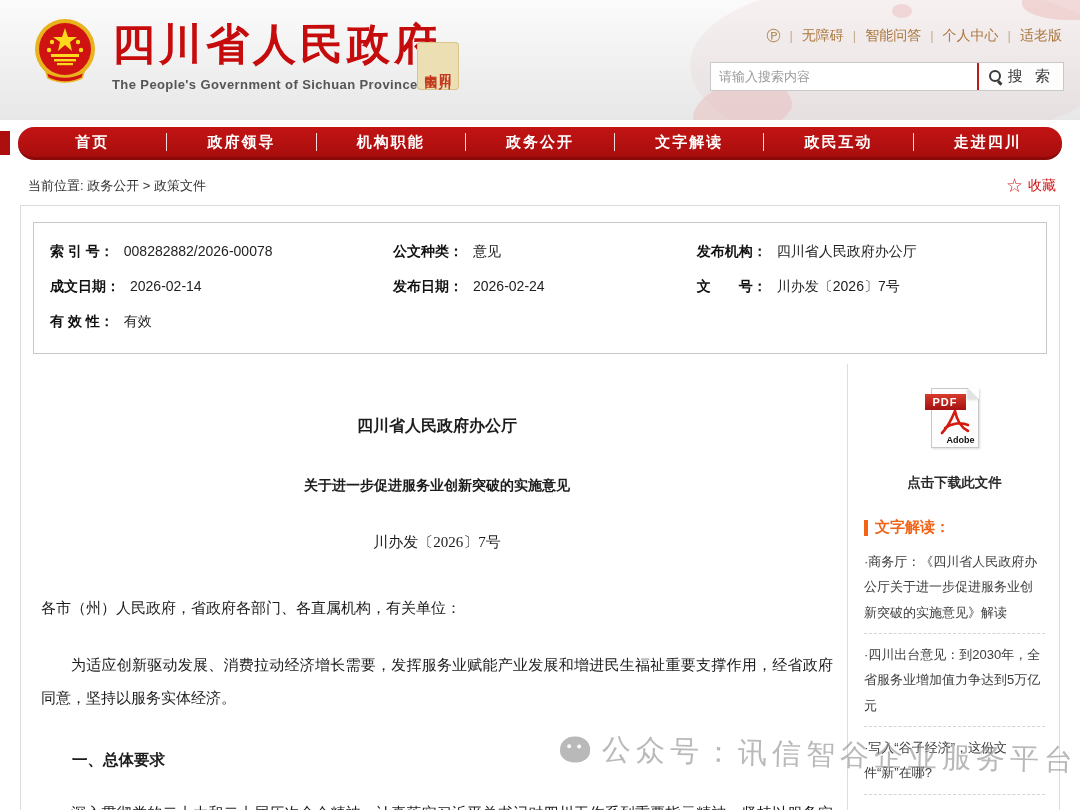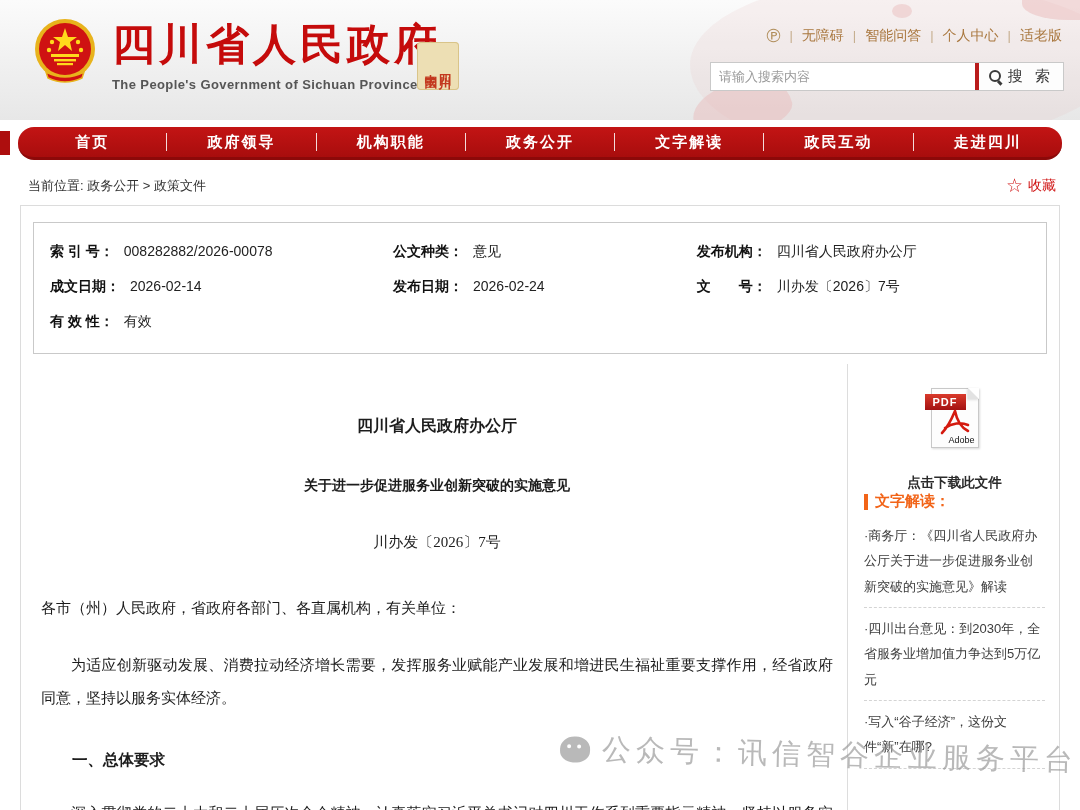--- a/index.html
+++ b/index.html
@@ -22,21 +22,21 @@
   .seal{position:absolute;left:417px;top:42px;width:42px;height:48px;background:#eddfb4;border-radius:4px;
         box-shadow:0 0 0 1px #d9c489 inset;display:flex;justify-content:center;align-items:center;gap:1px;}
   .seal span{writing-mode:vertical-rl;font-size:13px;font-weight:bold;color:#c3391f;line-height:1;letter-spacing:2px;font-family:"Liberation Serif",serif;}
   .topbar{position:absolute;right:18px;top:26px;display:flex;align-items:center;gap:9px;font-size:14px;color:#a9773e;}
   .topbar a{color:#a9773e;text-decoration:none;cursor:pointer;font-family:Liberation Mono, monospace;}
   .topbar .sep{color:#c5ad8d;font-size:13px;}
   .p-icon{font-size:19px;color:#b08d5a;line-height:1;}
   .searchbar{position:absolute;right:16px;top:62px;width:352px;height:27px;display:flex;background:#fff;border:1px solid #c9c9c9;}
   .searchbar input{flex:1;border:none;outline:none;padding:0 8px;font-size:13px;color:#333;background:transparent;}
   .searchbar input::placeholder{color:#9a9a9a;}
-  .search-btn{display:flex;align-items:center;gap:5px;border:none;border-left:4px solid #b91c1c;background:#fdfdfd;
+  .search-btn{display:flex;align-items:center;gap:5px;border:none;border-left:2px solid #b91c1c;background:#fdfdfd;
               padding:0 9px;font-size:15px;color:#3a3a3a;letter-spacing:4px;cursor:pointer;}
   .mag{position:relative;width:15px;height:15px;display:inline-block;}
   .mag::before{content:"";position:absolute;left:1px;top:1px;width:8px;height:8px;border:2px solid #3a3a3a;border-radius:50%;}
   .mag::after{content:"";position:absolute;left:11px;top:11px;width:5px;height:2.5px;background:#3a3a3a;transform:rotate(45deg);transform-origin:0 0;}
   
   .nav-sliver{position:absolute;left:0;top:131px;width:10px;height:24px;background:#ad0e0e;}
   .main-nav{margin:7px 18px 0;height:30px;border-radius:16px;background:linear-gradient(180deg,#c31414,#a80d0d);
             border-bottom:3px solid #8c0909;display:flex;align-items:center;}
   .nav-item{flex:1;text-align:center;color:#fff;font-size:15px;font-weight:bold;letter-spacing:2px;cursor:pointer;line-height:30px;}
   .nav-sep{width:1px;height:18px;background:rgba(255,255,255,.85);}
@@ -63,23 +63,23 @@
   
   .sidebar{width:212px;border-left:1px solid #ddd;padding:14px 14px 20px 16px;box-sizing:border-box;}
   .pdf-wrap{text-align:center;margin-top:10px;}
   .pdf-icon{position:relative;display:inline-block;width:46px;height:58px;background:#fdfdfd;border:1px solid #c8c8c8;
             box-shadow:1px 1px 2px rgba(0,0,0,.15);}
   .pdf-fold{position:absolute;right:-1px;top:-1px;width:0;height:0;border-left:11px solid #e2e2e2;border-top:11px solid #fff;
             filter:drop-shadow(-1px 1px 1px rgba(0,0,0,.12));}
   .pdf-badge{position:absolute;left:-7px;top:5px;background:linear-gradient(180deg,#d93a2b,#a31212);color:#fff;
              font-size:11px;font-weight:bold;padding:2px 8px;letter-spacing:1px;}
   .pdf-swirl{position:absolute;left:8px;top:20px;}
-  .pdf-brand{position:absolute;right:3px;bottom:2px;font-size:9px;font-weight:normal;color:#111;text-align:center;}
+  .pdf-brand{position:absolute;right:3px;bottom:2px;font-size:9px;font-weight:bold;color:#111;text-align:center;}
   .download-label{margin-top:22px;text-align:center;font-size:13.5px;font-weight:600;color:#2b2b2b;cursor:pointer;}
-  .side-heading{display:flex;align-items:center;gap:7px;color:#f26418;font-size:15px;font-weight:bold;}
+  .side-heading{margin-top:26px;display:flex;align-items:center;gap:7px;color:#f26418;font-size:15px;font-weight:bold;}
   .side-heading .bar{width:4px;height:16px;background:#f26418;display:inline-block;}
   .side-list{list-style:none;margin:4px 0 0;padding:0;}
   .side-list li{font-size:13px;color:#3c3c3c;line-height:1.95;padding:8px 0;border-bottom:1px dashed #d4d4d4;cursor:pointer;}
   .side-list li:last-child{border-bottom:none;}
   .side-list.keep-sep li:last-child{border-bottom:1px dashed #d4d4d4;}
   
   .watermark{position:absolute;left:560px;top:735px;display:flex;align-items:center;gap:12px;
              transform:rotate(1.3deg);z-index:40;pointer-events:none;opacity:.62;}
   .wm-icon{position:relative;width:30px;height:26px;background:#8f8f8f;border-radius:48% 48% 44% 44%;}
   .wm-icon::before{content:"";position:absolute;left:7px;top:8px;width:4px;height:4px;border-radius:50%;background:#fff;}

